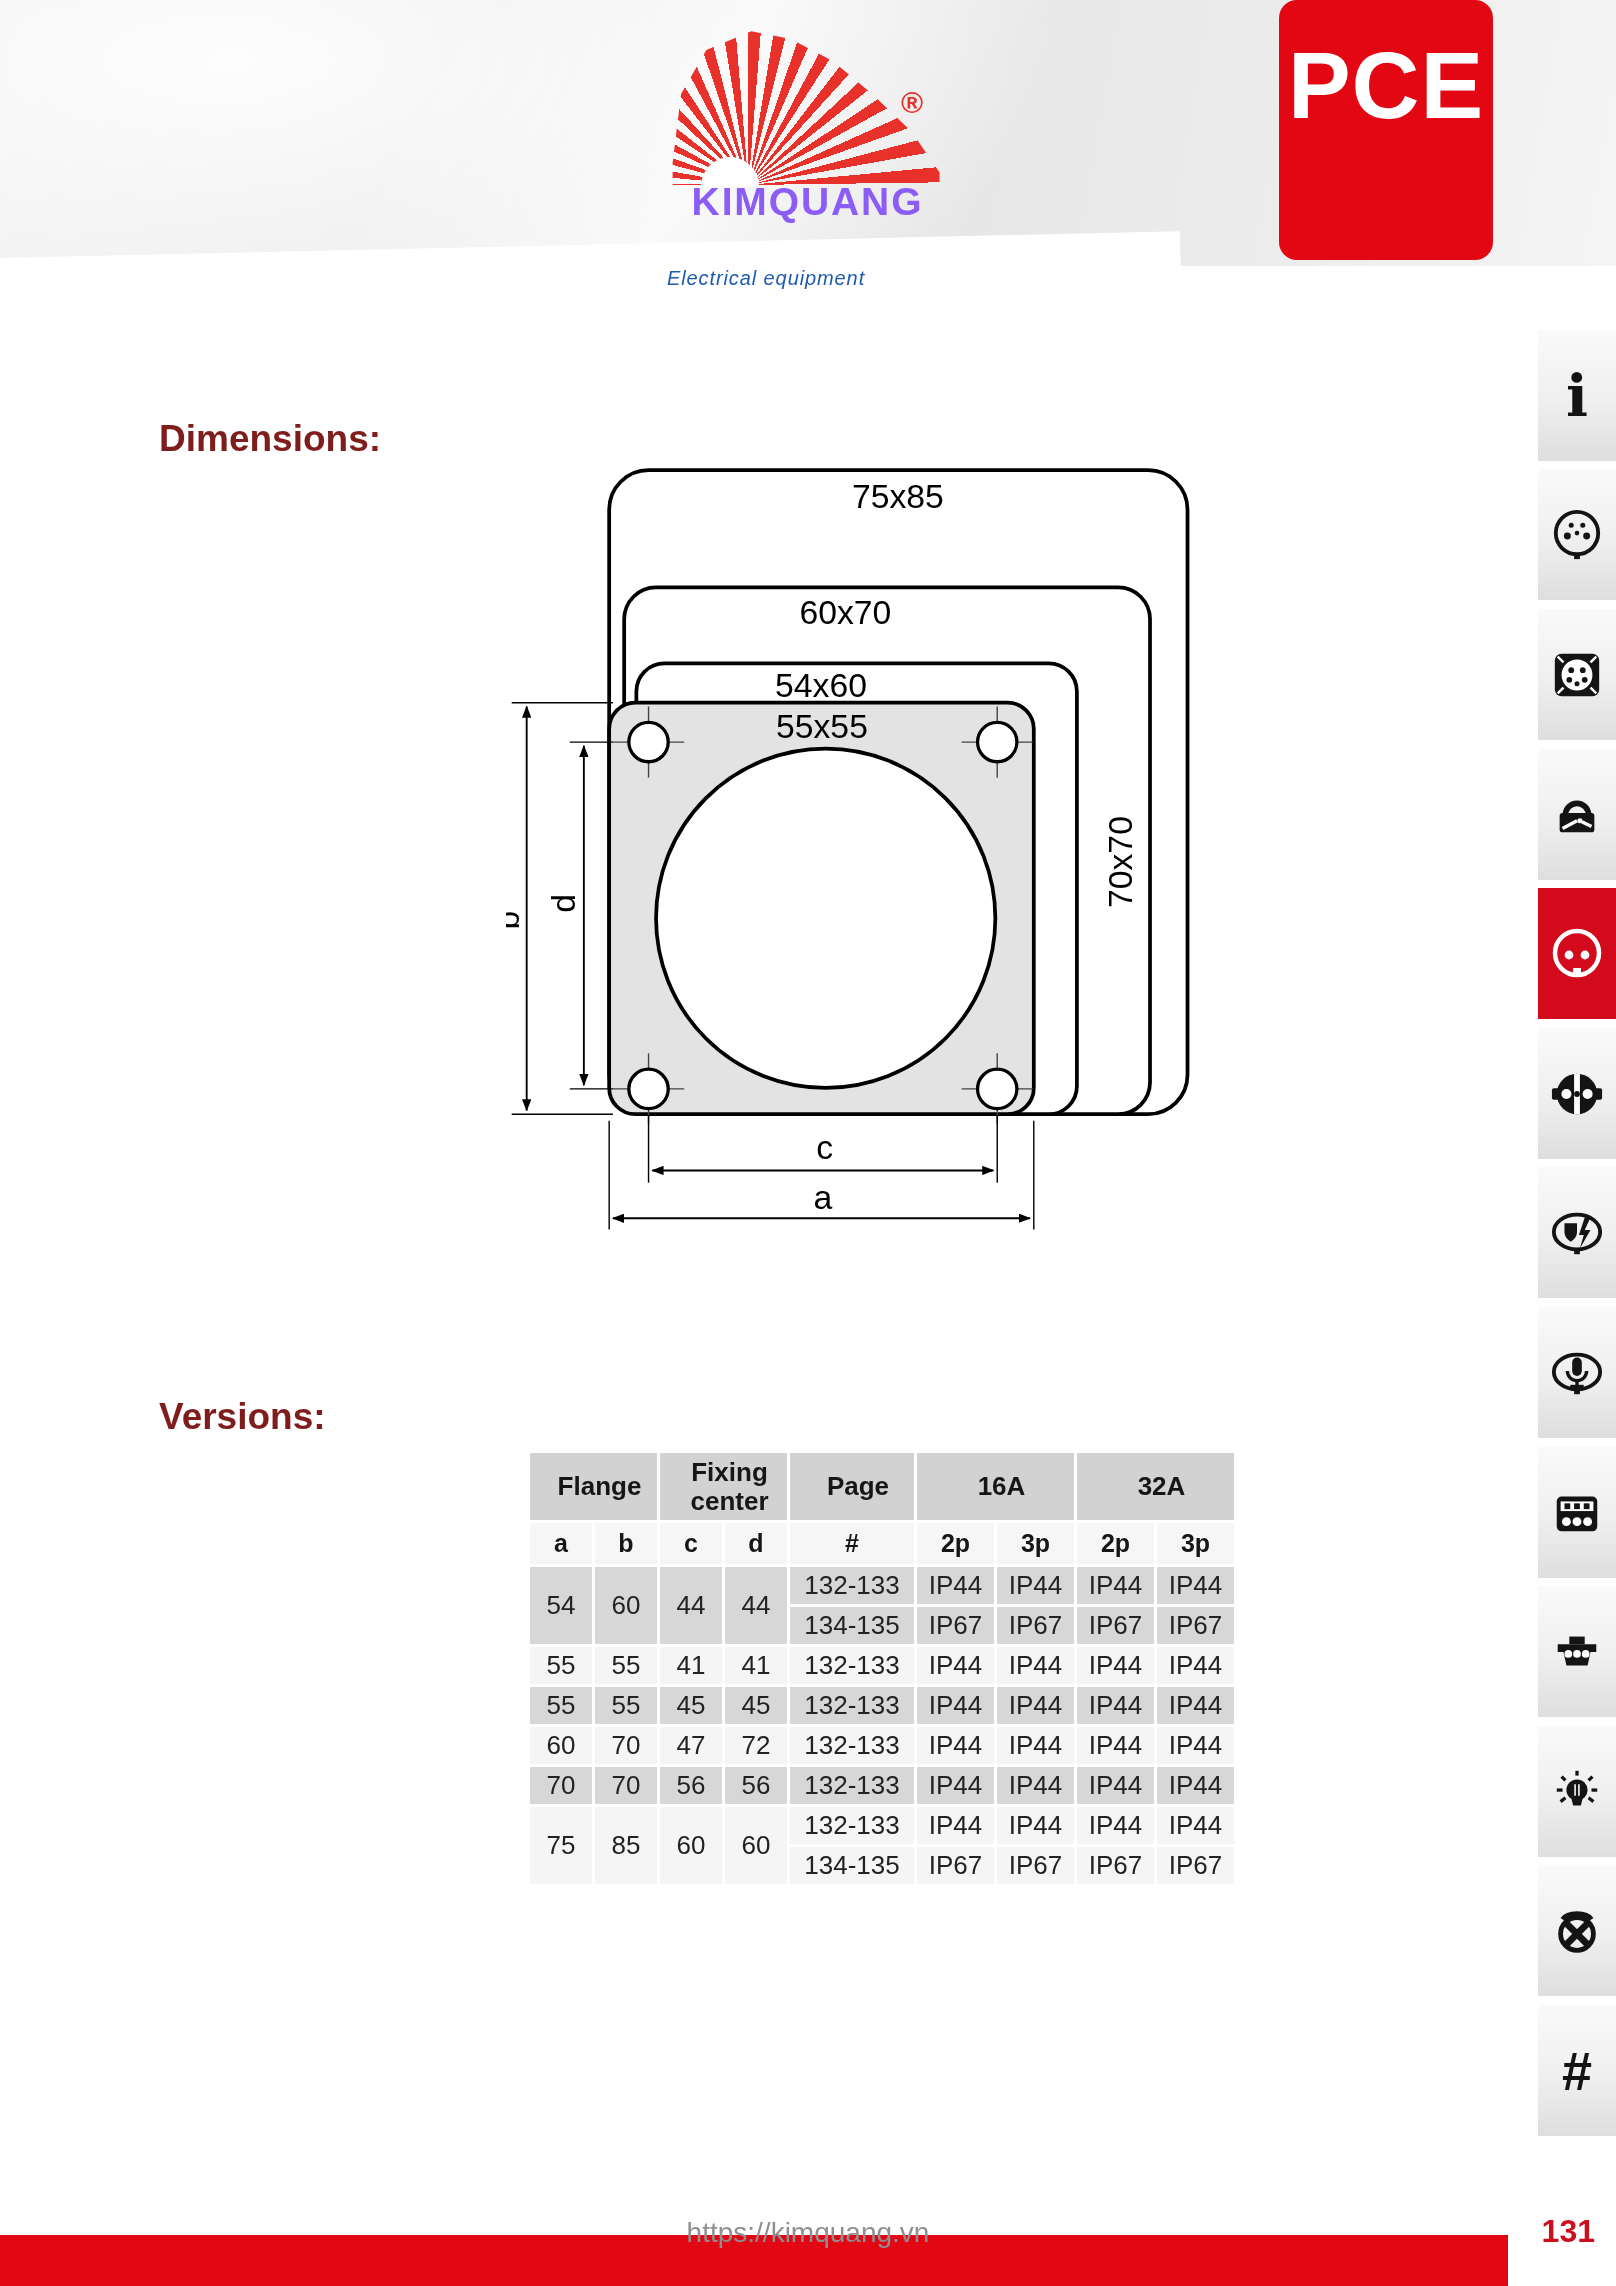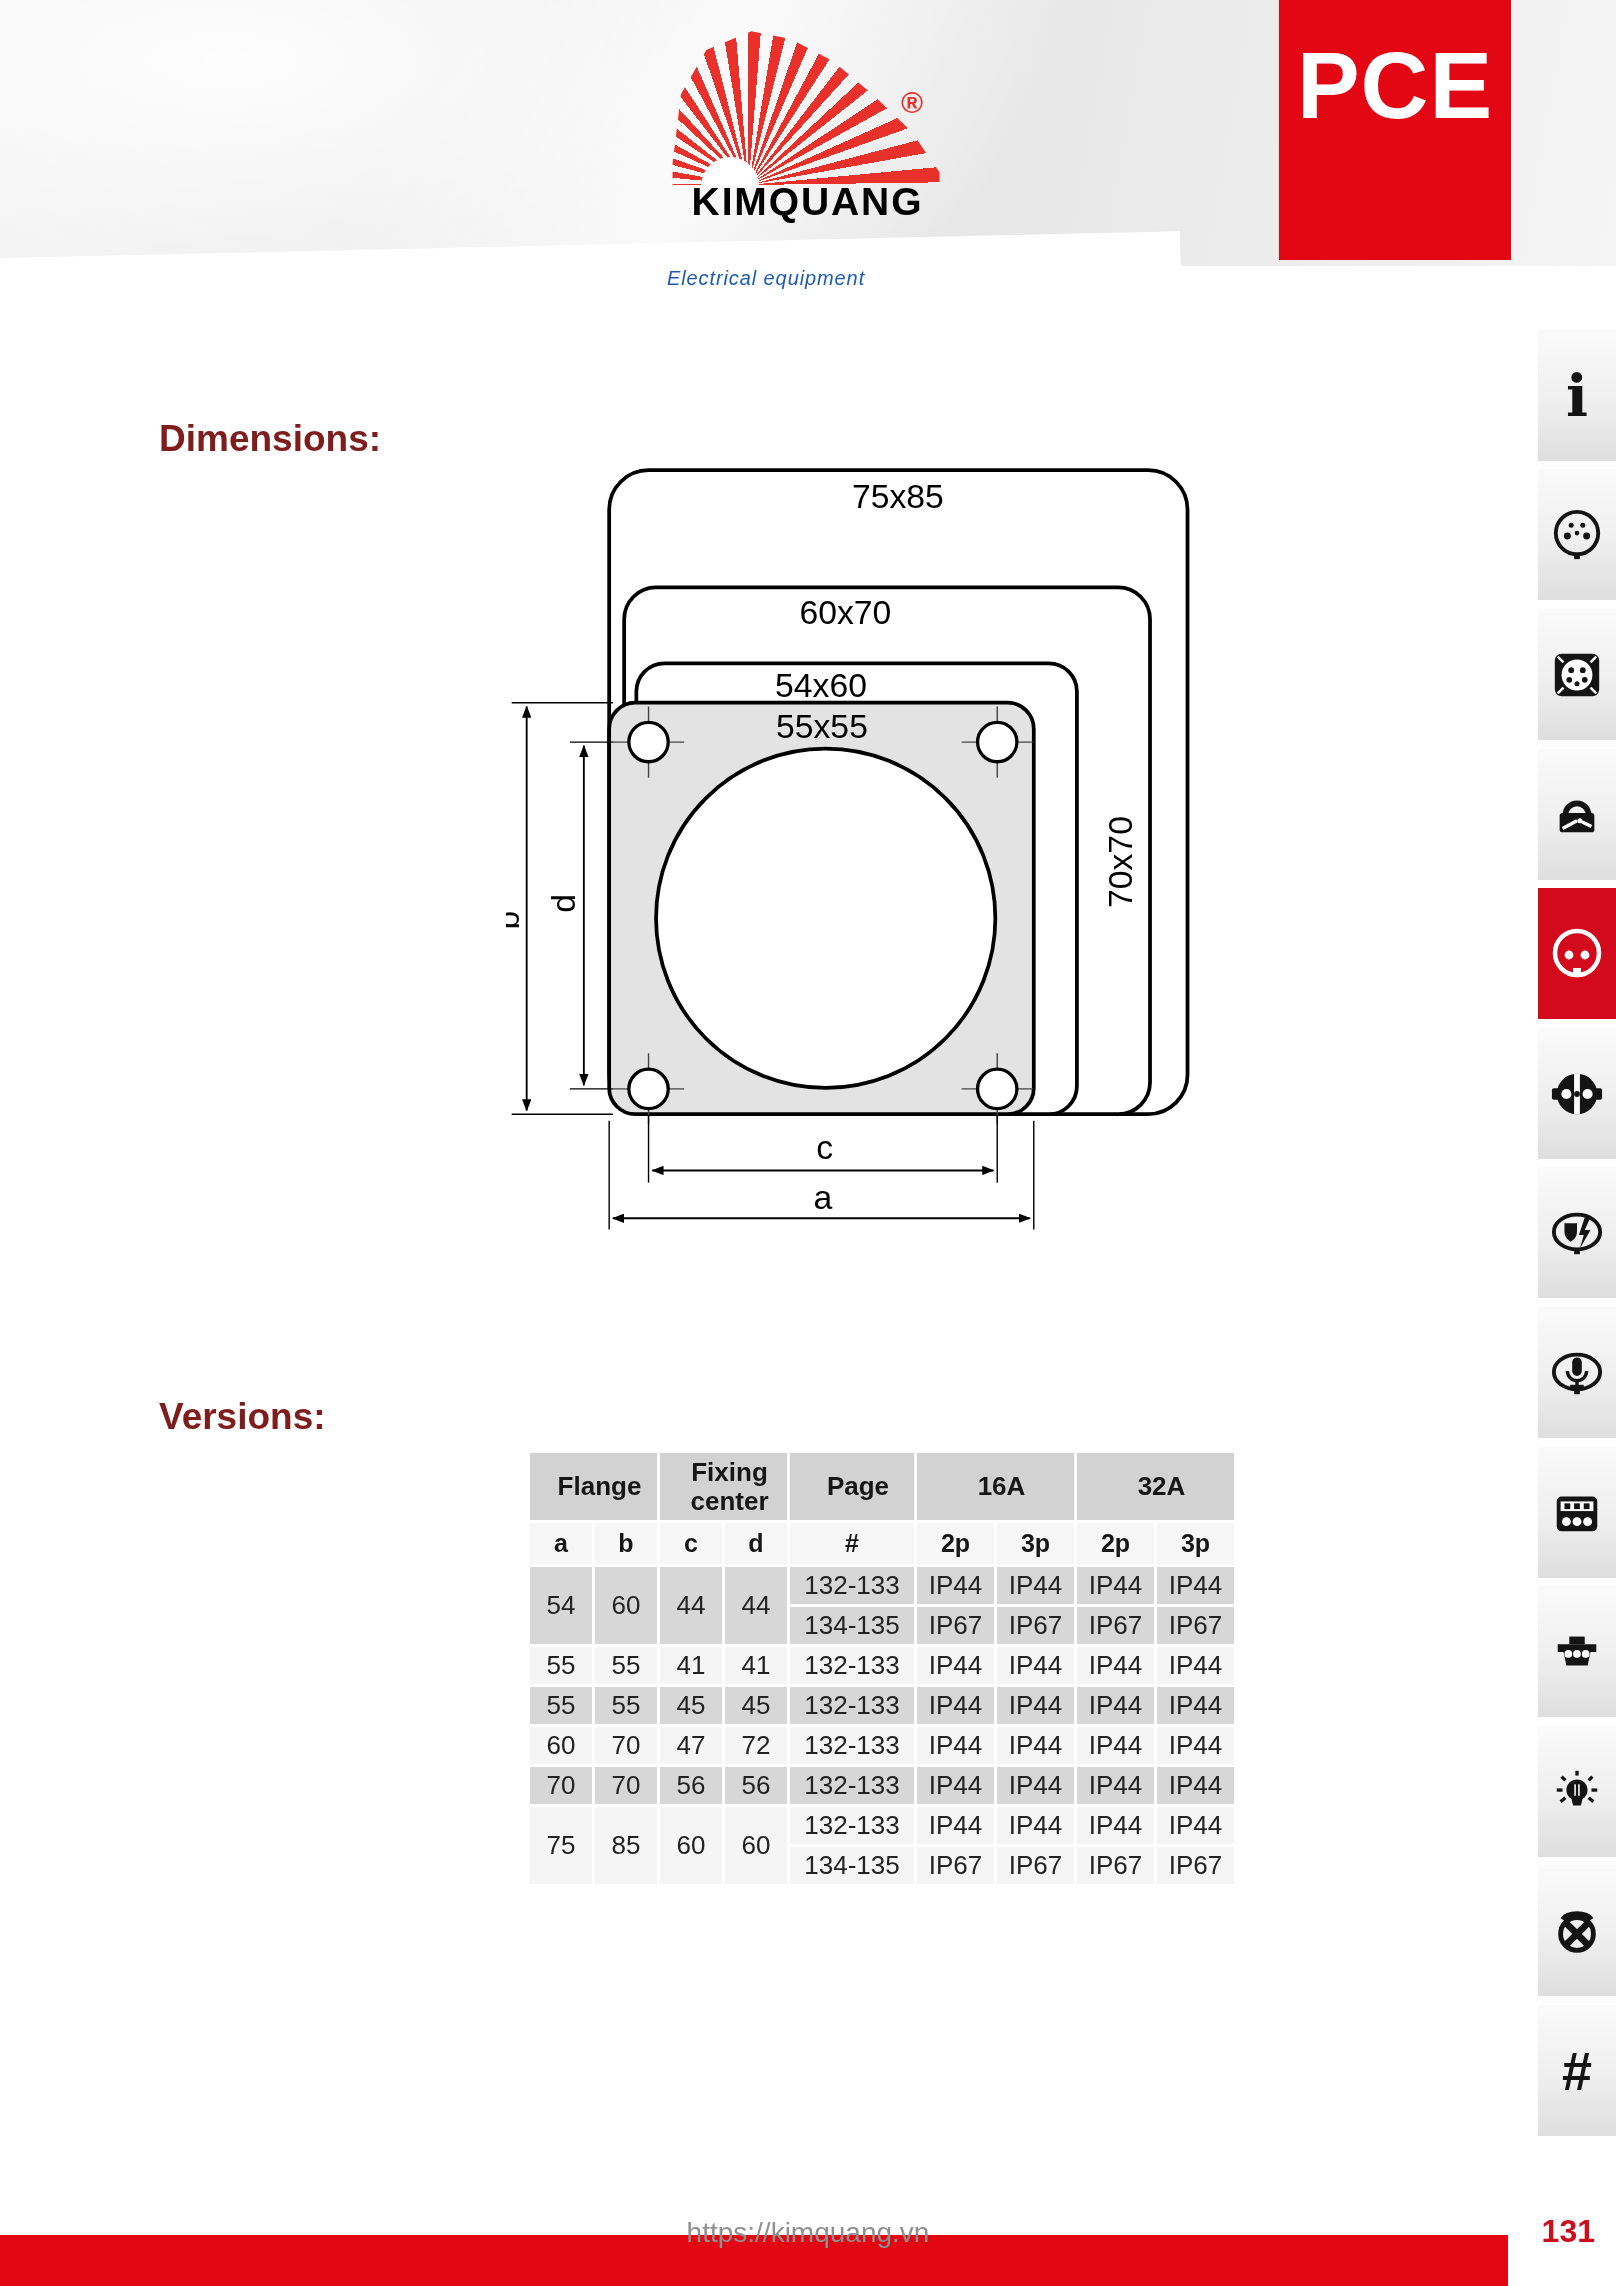--- a/index.html
+++ b/index.html
@@ -15,26 +15,26 @@
         background:linear-gradient(115deg,rgba(255,255,255,0) 26%,rgba(255,255,255,.75) 44%,rgba(255,255,255,0) 62%);}
   .band .cut{position:absolute;left:-37px;top:245px;width:1218px;height:84px;background:#ffffff;transform:rotate(-1.3deg);}
 
   
   .sunrays{position:absolute;left:667px;top:28px;width:281px;height:157px;
      background:repeating-conic-gradient(from 266deg at 29% 100%, #e8312a 0deg 4.6deg, rgba(255,255,255,0) 4.6deg 9.4deg);
      clip-path:polygon(2% 86%,5% 42%,14% 14%,30% 2%,44% 7%,59% 21%,73% 42%,87% 66%,97% 92%,97% 100%,2% 100%);}
   .sundome{position:absolute;left:701px;top:157px;width:58px;height:29px;background:#fff;border-radius:58px 58px 0 0;}
   .regmark{position:absolute;left:901px;top:86px;font-size:30px;color:#e8312a;font-weight:bold;}
   .brandname{position:absolute;left:667px;top:180px;width:281px;text-align:center;
-     font-size:39px;font-weight:bold;letter-spacing:1.9px;color:#000000;}
+     font-size:39px;font-weight:bold;letter-spacing:1.9px;color:#8b5cf6;}
   .brandtag{position:absolute;left:667px;top:219px;width:281px;text-align:left;
      font-size:20px;font-style:italic;color:#1f5cad;letter-spacing:0.9px;margin-top:48px;}
 
   
-  .pce{position:absolute;left:1279px;top:0;width:232px;height:260px;background:#e30613;}
+  .pce{position:absolute;left:1279px;top:0;width:214px;height:260px;background:#e30613;border-radius:18px;}
   .pce span{position:absolute;left:0;top:32px;width:100%;text-align:center;color:#fff;
      font-size:94px;font-weight:bold;letter-spacing:0.9px;}
 
   
   .pagetitle{position:absolute;left:159px;top:210px;font-size:52px;font-weight:bold;color:#121212;letter-spacing:0.5px;}
   .seclabel{position:absolute;font-size:37px;font-weight:bold;color:#7f1d1d;}
   #dimensions-label{left:159px;top:418px;}
   #versions-label{left:159px;top:1396px;}
 
   

